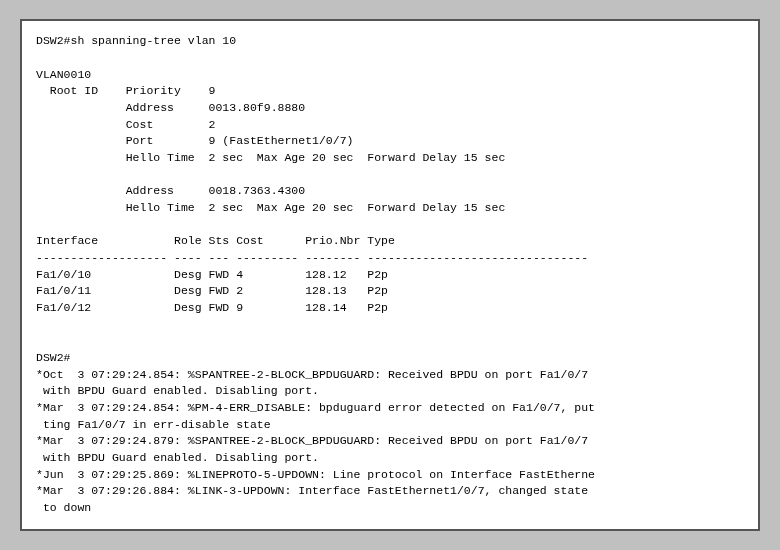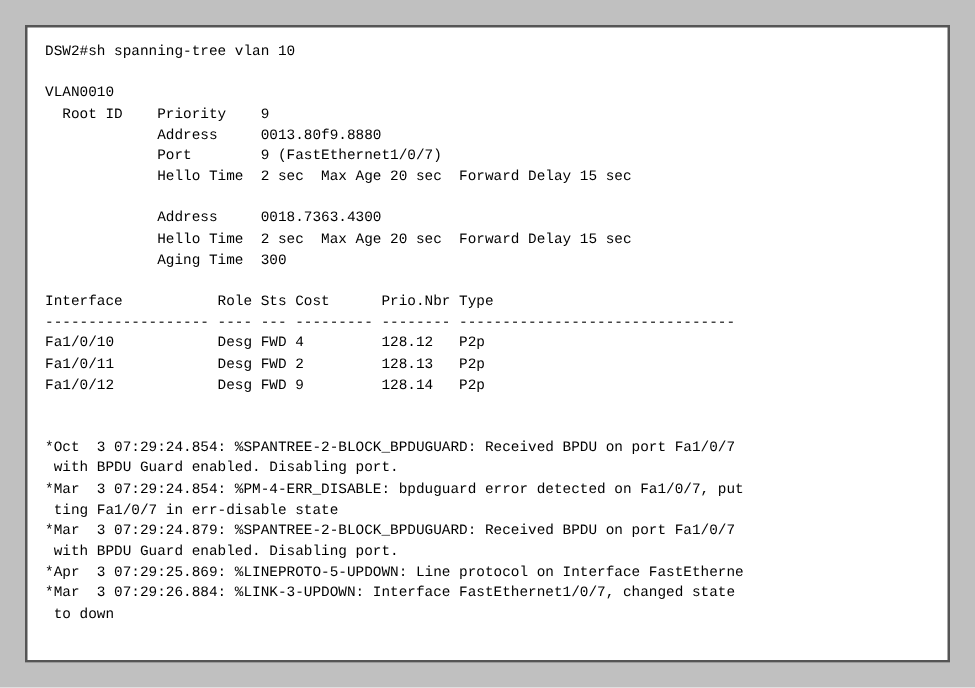--- a/index.html
+++ b/index.html
@@ -37,36 +37,37 @@
   </style>
 </head>
 <body>
 
 <div class="terminal-window">
 <div class="line">DSW2#sh spanning-tree vlan 10</div>
     <div class="line">&nbsp;</div>
     <div class="line">VLAN0010</div>
     <div class="line">  Root ID    Priority    9</div>
     <div class="line">             Address     0013.80f9.8880</div>
+    <div class="line">             Cost        2</div>
     <div class="line">             Port        9 (FastEthernet1/0/7)</div>
     <div class="line">             Hello Time  2 sec  Max Age 20 sec  Forward Delay 15 sec</div>
     <div class="line">&nbsp;</div>
     <div class="line">             Address     0018.7363.4300</div>
     <div class="line">             Hello Time  2 sec  Max Age 20 sec  Forward Delay 15 sec</div>
-    <div class="line">             Aging Time  300</div>
     <div class="line">&nbsp;</div>
     <div class="line">Interface           Role Sts Cost      Prio.Nbr Type</div>
     <div class="line">------------------- ---- --- --------- -------- --------------------------------</div>
     <div class="line">Fa1/0/10            Desg FWD 4         128.12   P2p</div>
     <div class="line">Fa1/0/11            Desg FWD 2         128.13   P2p</div>
     <div class="line">Fa1/0/12            Desg FWD 9         128.14   P2p</div>
     <div class="line">&nbsp;</div>
     <div class="line">&nbsp;</div>
+    <div class="line">DSW2#</div>
     <div class="line">*Oct  3 07:29:24.854: %SPANTREE-2-BLOCK_BPDUGUARD: Received BPDU on port Fa1/0/7</div>
     <div class="line"> with BPDU Guard enabled. Disabling port.</div>
     <div class="line">*Mar  3 07:29:24.854: %PM-4-ERR_DISABLE: bpduguard error detected on Fa1/0/7, put</div>
     <div class="line"> ting Fa1/0/7 in err-disable state</div>
     <div class="line">*Mar  3 07:29:24.879: %SPANTREE-2-BLOCK_BPDUGUARD: Received BPDU on port Fa1/0/7</div>
     <div class="line"> with BPDU Guard enabled. Disabling port.</div>
-    <div class="line">*Apr  3 07:29:25.869: %LINEPROTO-5-UPDOWN: Line protocol on Interface FastEtherne</div>
+    <div class="line">*Jun  3 07:29:25.869: %LINEPROTO-5-UPDOWN: Line protocol on Interface FastEtherne</div>
     <div class="line">*Mar  3 07:29:26.884: %LINK-3-UPDOWN: Interface FastEthernet1/0/7, changed state</div>
     <div class="line"> to down</div>
   </div>
 
 </body></html>

